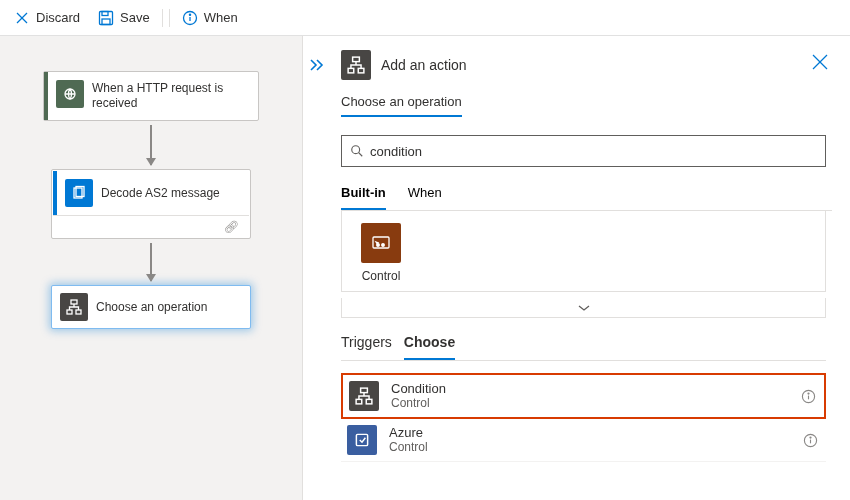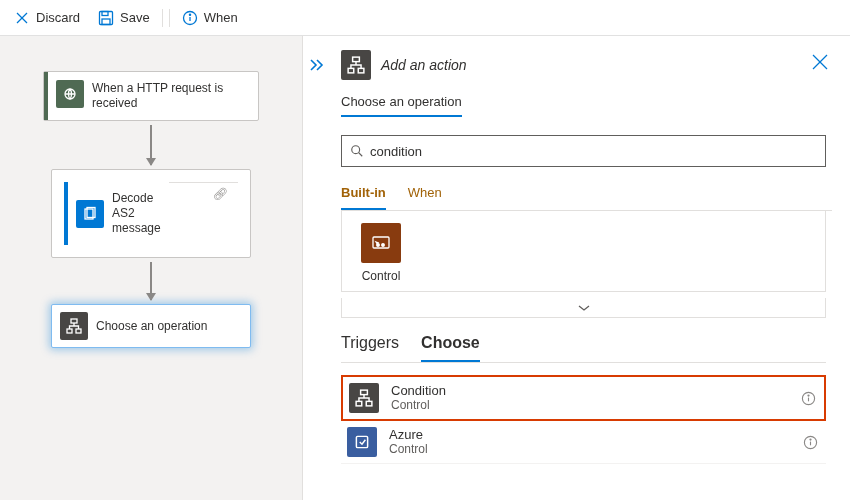--- a/index.html
+++ b/index.html
@@ -15,58 +15,58 @@
   .main { display: flex; height: 464px; }
   .canvas { width: 303px; background: #f3f2f1; border-right: 1px solid #e1dfdd; position: relative; padding-top: 35px; }
   .canvas-col { display: flex; flex-direction: column; align-items: center; }
 
   .node { width: 216px; background: #fff; border: 1px solid #c8c6c4; border-radius: 2px; display: flex; align-items: flex-start; }
   .node-accent { width: 4px; align-self: stretch; }
   .node-icon { width: 28px; height: 28px; margin: 8px 8px; border-radius: 2px; display: flex; align-items: center; justify-content: center; flex-shrink: 0; }
   .node-title { padding: 9px 8px 9px 0; font-size: 12px; line-height: 15px; color: #323130; flex: 1; }
   .node-trigger .node-accent { background: #4f6a53; }
   .node-trigger .node-icon { background: #4f6a53; }
-  .node-decode { flex-direction: row; width: 200px; padding: 12px; }
+  .node-decode { flex-direction: column; width: 200px; padding: 1px; }
   .node-decode .row1 { display: flex; align-items: center; width: 100%; }
   .node-decode .node-accent { background: #0078d4; }
   .node-decode .node-icon { background: #0078d4; }
   .node-decode .row2 { border-top: 1px solid #e1dfdd; height: 22px; width: 100%; display: flex; justify-content: flex-end; align-items: center; padding-right: 10px; color: #8a8886; font-size: 12px; }
 
   .node-choose { width: 200px; border: 1px solid #7fbbf0; box-shadow: 0 0 8px 2px rgba(0,120,212,.35); background:#fff; border-radius:2px; display:flex; align-items:center; }
   .node-choose .node-icon { background:#484644; margin:7px 8px; }
 
   .arrow { width: 2px; background: #8a8886; position: relative; margin: 4px 0; }
   .arrow::after { content:""; position:absolute; bottom:-1px; left:50%; transform:translateX(-50%); border-left:5px solid transparent; border-right:5px solid transparent; border-top:8px solid #8a8886; }
   .arrow1 { height: 40px; }
   .arrow2 { height: 38px; }
 
   
   .panel { flex: 1; position: relative; padding: 14px 18px 0 22px; }
   .collapse-handle { position: absolute; left: 6px; top: 22px; color: #0078d4; font-size: 14px; cursor: pointer; }
   .close-x { position: absolute; right: 20px; top: 16px; color: #0078d4; cursor: pointer; }
-  .panel-head { display: flex; align-items: center; gap: 10px; margin-left: 16px; font-style: italic; }
+  .panel-head { display: flex; align-items: center; gap: 10px; margin-left: 16px; }
   .panel-head .ph-icon { width: 30px; height: 30px; border-radius: 2px; background: #484644; display:flex; align-items:center; justify-content:center; }
   .panel-head .ph-title { font-size: 14px; color: #323130; }
   .panel-sub { margin: 14px 0 0 16px; font-size: 13px; color: #323130; padding-bottom: 6px; display:inline-block; border-bottom: 2px solid #0078d4; }
 
   .search { margin: 18px 6px 0 16px; height: 32px; border: 1px solid #605e5c; display:flex; align-items:center; padding: 0 8px; gap:6px; color:#605e5c; }
   .search input { border:none; outline:none; font-size:13px; width:100%; color:#323130; }
 
   .tabs-row { margin: 18px 0 0 16px; display:flex; gap:22px; font-size:13px; border-bottom:1px solid #e1dfdd; padding-right:6px; }
-  .tab { padding-bottom: 8px; color:#a16207; cursor:pointer; }
+  .tab { padding-bottom: 8px; color:#000000; cursor:pointer; }
   .tab.active { font-weight:600; border-bottom: 2px solid #0078d4; }
 
   .connector-box { margin: 0 6px 0 16px; border:1px solid #e1dfdd; border-top:none; padding: 12px 12px 8px; }
   .connector-tile { width: 54px; text-align:center; }
   .connector-tile .tile-icon { width: 40px; height:40px; border-radius:2px; background:#883b0f; margin:0 auto 6px; display:flex; align-items:center; justify-content:center; }
   .connector-tile .tile-label { font-size:12px; color:#323130; }
 
   .divider-caret { margin: 6px 6px 0 16px; height:20px; border:1px solid #e1dfdd; border-top:none; display:flex; align-items:center; justify-content:center; color:#605e5c; }
 
-  .subtabs { margin: 16px 6px 0 16px; display:flex; gap:22px; font-size:16px; border-bottom:1px solid #e1dfdd; }
+  .subtabs { margin: 16px 6px 0 16px; display:flex; gap:12px; font-size:14px; border-bottom:1px solid #e1dfdd; }
   .subtab { padding-bottom:8px; color:#323130; cursor:pointer; }
   .subtab.active { font-weight:600; border-bottom:2px solid #0078d4; }
 
   .action-list { margin: 12px 6px 0 16px; }
   .action-item { display:flex; align-items:center; gap:12px; padding: 6px 6px; border-bottom:1px solid #f3f2f1; cursor:pointer; position:relative; }
   .action-item .ai-icon { width:30px; height:30px; border-radius:2px; display:flex; align-items:center; justify-content:center; flex-shrink:0; }
   .ai-cond .ai-icon { background:#484644; }
   .ai-until .ai-icon { background:#3a5ea0; }
   .action-item .ai-text { display:flex; flex-direction:column; line-height:15px; }
   .action-item .ai-title { font-size:13px; color:#323130; }

